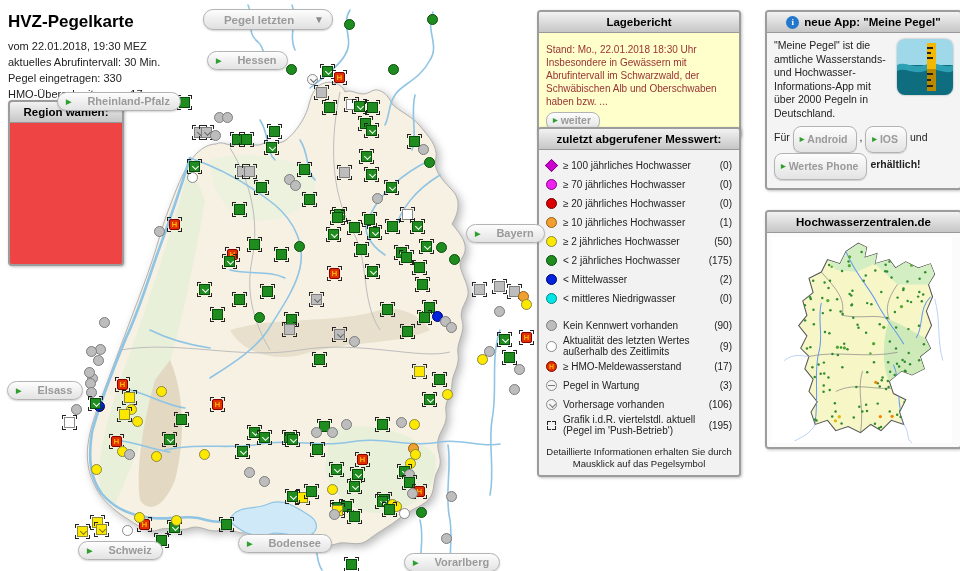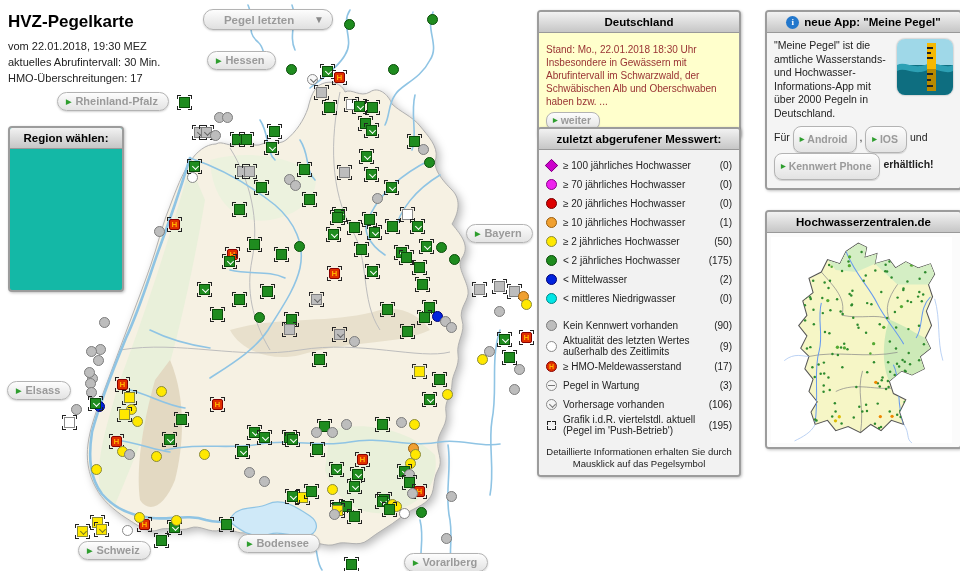--- a/index.html
+++ b/index.html
@@ -6,21 +6,21 @@
   .stage{position:relative;width:960px;height:571px;background:#fff;overflow:hidden;
          font-family:"Liberation Sans",sans-serif;color:#000;}
   svg{display:block}
 
   
   .titleblock{position:absolute;left:8px;top:12px;z-index:6;}
   .titleblock h1{margin:0 0 6px 0;font-size:17px;font-weight:bold;}
   .titleblock .il{font-size:11px;line-height:16px;color:#222;}
 
   
-  .rbtn{position:absolute;z-index:7;display:inline-flex;align-items:center;gap:4px;
+  .rbtn{position:absolute;z-index:7;display:inline-flex;align-items:center;gap:16px;
         padding:2px 10px 3px 8px;border:1px solid #b3b3b3;border-radius:10px;
         background:linear-gradient(#fdfdfd,#e3e3e3);color:#9a9a9a;font-weight:bold;
         font-size:11px;box-shadow:0 1px 2px rgba(0,0,0,.18);cursor:pointer;white-space:nowrap;}
   .rbtn .arr{color:#2e9e2e;font-size:7px;line-height:1;}
   .dropdown{position:absolute;left:203px;top:9px;width:128px;height:19px;z-index:7;
         border:1px solid #b3b3b3;border-radius:10px;background:linear-gradient(#fdfdfd,#e0e0e0);
         box-shadow:0 1px 2px rgba(0,0,0,.18);display:flex;align-items:center;cursor:pointer;}
   .dropdown .dlab{flex:1;text-align:center;color:#9a9a9a;font-weight:bold;font-size:11.5px;}
   .dropdown .darr{color:#8a8a8a;font-size:10px;margin-right:8px;}
 
@@ -69,21 +69,21 @@
   .ic.push-ticks{background:transparent;border:none;border-radius:0;}
   .ck{position:absolute;width:3px;height:3px;}
   .ck.tl{left:-3px;top:-3px;border-left:1px solid #222;border-top:1px solid #222;}
   .ck.tr{right:-3px;top:-3px;border-right:1px solid #222;border-top:1px solid #222;}
   .ck.bl{left:-3px;bottom:-3px;border-left:1px solid #222;border-bottom:1px solid #222;}
   .ck.br{right:-3px;bottom:-3px;border-right:1px solid #222;border-bottom:1px solid #222;}
   .ic.push-ticks .ck.tl{left:1px;top:1px}.ic.push-ticks .ck.tr{right:1px;top:1px}
   .ic.push-ticks .ck.bl{left:1px;bottom:1px}.ic.push-ticks .ck.br{right:1px;bottom:1px}
 
   
-  .regionbox{left:8px;top:126px;width:112px;height:162px;background:#14b8a6;}
+  .regionbox{left:8px;top:100px;width:112px;height:162px;background:#ef4444;}
   .regionbox .panel-h{font-size:11.5px;}
   .regionbox .body{position:relative;height:140px;}
   .regionbox .bw-btn{position:absolute;left:10px;bottom:6px;}
 
   
   .appbox{left:765px;top:10px;width:193px;}
   .appbox .body{background:#f4f4f4;padding:6px 7px 8px 7px;font-size:10.5px;line-height:13.5px;color:#222;}
   .appicon{float:right;margin:0 0 4px 6px;width:56px;height:56px;border-radius:8px;overflow:hidden;
            box-shadow:0 0 2px rgba(0,0,0,.4);}
   .infoicon{width:13px;height:13px;border-radius:50%;background:#2277cc;color:#fff;font-size:9px;
@@ -987,20 +987,21 @@
         <i class="ck tr"></i>
         <i class="ck bl"></i>
         <i class="ck br"></i>
       </div>
     </div>
 
   <div class="titleblock">
     <h1>HVZ-Pegelkarte</h1>
     <div class="il">vom 22.01.2018, 19:30 MEZ</div>
     <div class="il">aktuelles Abrufintervall: 30 Min.</div>
+    <div class="il">Pegel eingetragen: 330</div>
     <div class="il">HMO-Überschreitungen: 17</div>
   </div>
 
   <div class="dropdown">
     <span class="dlab">Pegel letzten</span>
     <span class="darr">▼</span>
   </div>
 
   <div class="rbtn" style="left:207px;top:51px">
     <span class="arr">▶</span>
@@ -1029,21 +1030,21 @@
   <div class="rbtn" style="left:404px;top:553px">
     <span class="arr">▶</span>
     <span>Vorarlberg</span>
     </div>
 
   <div class="panel regionbox">
     <div class="panel-h">Region wählen:</div>
   </div>
 
   <div class="panel lagebericht">
-    <div class="panel-h">Deutschland</div>
+    <div class="panel-h">Lagebericht</div>
     <div class="body">
       <div>Stand: Mo., 22.01.2018 18:30 Uhr</div>
       <div>Insbesondere in Gewässern mit Abrufintervall im Schwarzwald, der Schwäbischen Alb und Oberschwaben haben bzw. ...</div>
       <div class="btn-s">
         <span class="arr">▶</span>
         <span>weiter</span>
       </div>
     </div>
   </div>
 
@@ -1197,21 +1198,21 @@
             <span>Android</span>
           </span>
         <span>,</span>
         <span class="btn-s">
             <span class="arr">▶</span>
             <span>IOS</span>
           </span>
         <span>und</span>
         <span class="btn-s">
             <span class="arr">▶</span>
-            <span>Kennwert Phone</span>
+            <span>Wertes Phone</span>
           </span>
         <span style="font-weight:bold">erhältlich!</span>
       </div>
     </div>
   </div>
 
   <div class="panel hwzbox">
     <div class="panel-h">Hochwasserzentralen.de</div>
     <div class="body">
       <svg id="desvg" width="181" height="206" viewBox="0 0 170 200" style="background:#fff">

